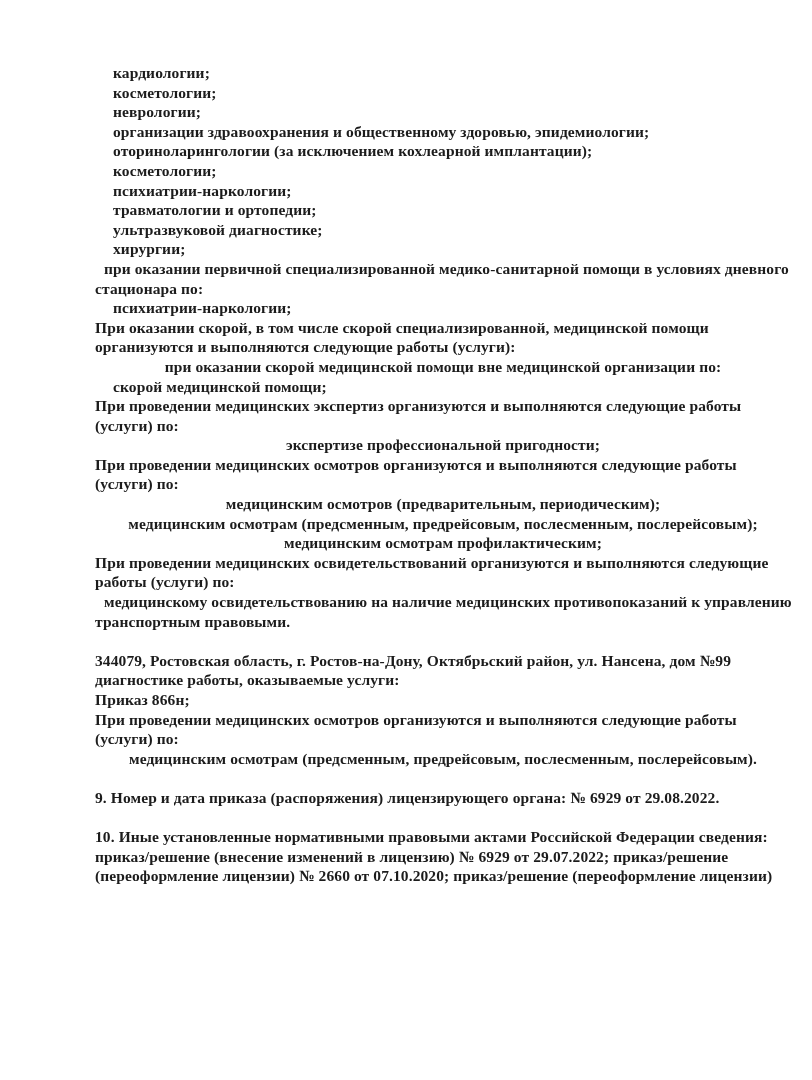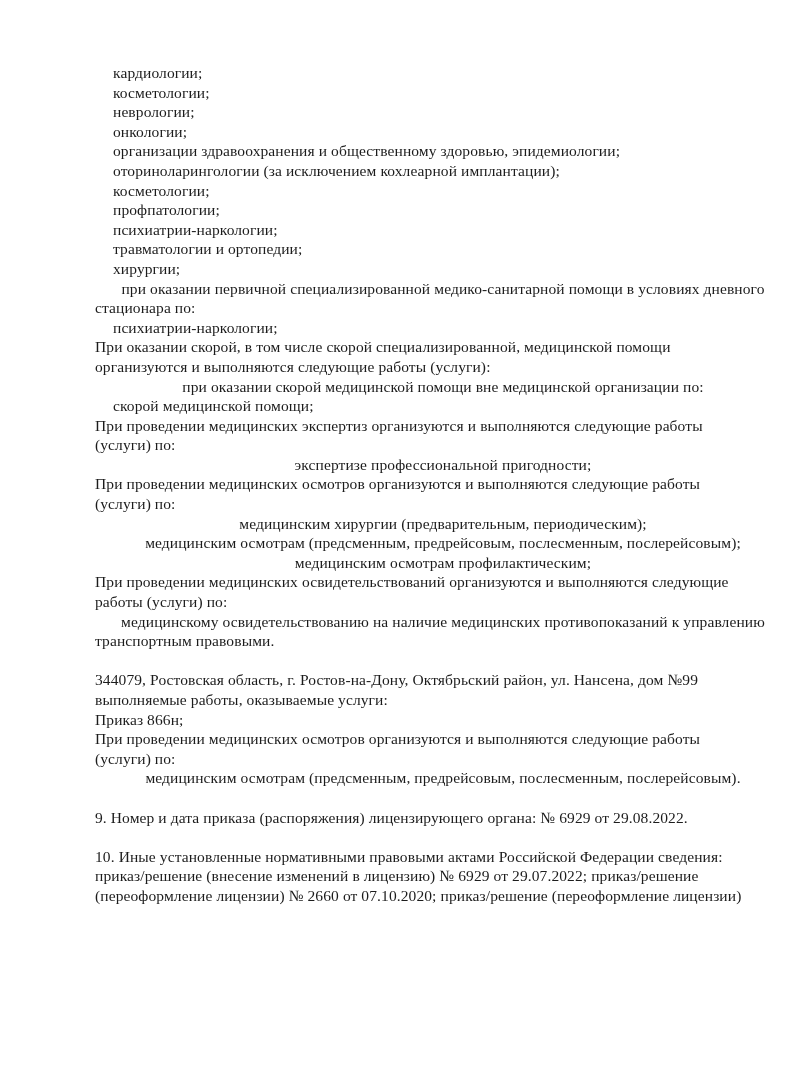--- a/index.html
+++ b/index.html
@@ -14,20 +14,21 @@
     font-family: "Liberation Serif", "DejaVu Serif", serif;
     font-size: 15.5px;
     color: #1c1c1c;
   }
   .page {
     box-sizing: border-box;
     width: 812px;
     height: 1080px;
     padding: 63px 30px 0 95px;
     background: #ffffff;
+    font-weight: bold;
   }
   .doc-body {
     width: 687px;
   }
   .line {
     height: 19.6px;
     line-height: 19.6px;
     white-space: nowrap;
     letter-spacing: 0.1px;
   }
@@ -36,50 +37,49 @@
   .indent-2 { padding-left: 18px; }
 </style>
 </head>
 <body>
 
 <div class="page">
   <div class="doc-body" id="doc-body">
       <div class="line indent-2">кардиологии;</div>
       <div class="line indent-2">косметологии;</div>
       <div class="line indent-2">неврологии;</div>
-      <div class="line indent-2">онкологии;</div>
       <div class="line indent-2">организации здравоохранения и общественному здоровью, эпидемиологии;</div>
       <div class="line indent-2">оториноларингологии (за исключением кохлеарной имплантации);</div>
       <div class="line indent-2">косметологии;</div>
-      <div class="line indent-2">профпатологии;</div>
       <div class="line indent-2">психиатрии-наркологии;</div>
       <div class="line indent-2">травматологии и ортопедии;</div>
+      <div class="line indent-2">ультразвуковой диагностике;</div>
       <div class="line indent-2">хирургии;</div>
       <div class="line indent-1">при оказании первичной специализированной медико-санитарной помощи в условиях дневного</div>
       <div class="line indent-0">стационара по:</div>
       <div class="line indent-2">психиатрии-наркологии;</div>
       <div class="line indent-0">При оказании скорой, в том числе скорой специализированной, медицинской помощи</div>
       <div class="line indent-0">организуются и выполняются следующие работы (услуги):</div>
       <div class="line indent-1">при оказании скорой медицинской помощи вне медицинской организации по:</div>
       <div class="line indent-2">скорой медицинской помощи;</div>
       <div class="line indent-0">При проведении медицинских экспертиз организуются и выполняются следующие работы</div>
       <div class="line indent-0">(услуги) по:</div>
       <div class="line indent-1">экспертизе профессиональной пригодности;</div>
       <div class="line indent-0">При проведении медицинских осмотров организуются и выполняются следующие работы</div>
       <div class="line indent-0">(услуги) по:</div>
-      <div class="line indent-1">медицинским хирургии (предварительным, периодическим);</div>
+      <div class="line indent-1">медицинским осмотров (предварительным, периодическим);</div>
       <div class="line indent-1">медицинским осмотрам (предсменным, предрейсовым, послесменным, послерейсовым);</div>
       <div class="line indent-1">медицинским осмотрам профилактическим;</div>
       <div class="line indent-0">При проведении медицинских освидетельствований организуются и выполняются следующие</div>
       <div class="line indent-0">работы (услуги) по:</div>
       <div class="line indent-1">медицинскому освидетельствованию на наличие медицинских противопоказаний к управлению</div>
       <div class="line indent-0">транспортным правовыми.</div>
       <div class="line indent-0">&nbsp;</div>
       <div class="line indent-0">344079, Ростовская область, г. Ростов-на-Дону, Октябрьский район, ул. Нансена, дом №99</div>
-      <div class="line indent-0">выполняемые работы, оказываемые услуги:</div>
+      <div class="line indent-0">диагностике работы, оказываемые услуги:</div>
       <div class="line indent-0">Приказ 866н;</div>
       <div class="line indent-0">При проведении медицинских осмотров организуются и выполняются следующие работы</div>
       <div class="line indent-0">(услуги) по:</div>
       <div class="line indent-1">медицинским осмотрам (предсменным, предрейсовым, послесменным, послерейсовым).</div>
       <div class="line indent-0">&nbsp;</div>
       <div class="line indent-0">9. Номер и дата приказа (распоряжения) лицензирующего органа: № 6929 от 29.08.2022.</div>
       <div class="line indent-0">&nbsp;</div>
       <div class="line indent-0">10. Иные установленные нормативными правовыми актами Российской Федерации сведения:</div>
       <div class="line indent-0">приказ/решение (внесение изменений в лицензию) № 6929 от 29.07.2022; приказ/решение</div>
       <div class="line indent-0">(переоформление лицензии) № 2660 от 07.10.2020; приказ/решение (переоформление лицензии)</div>

